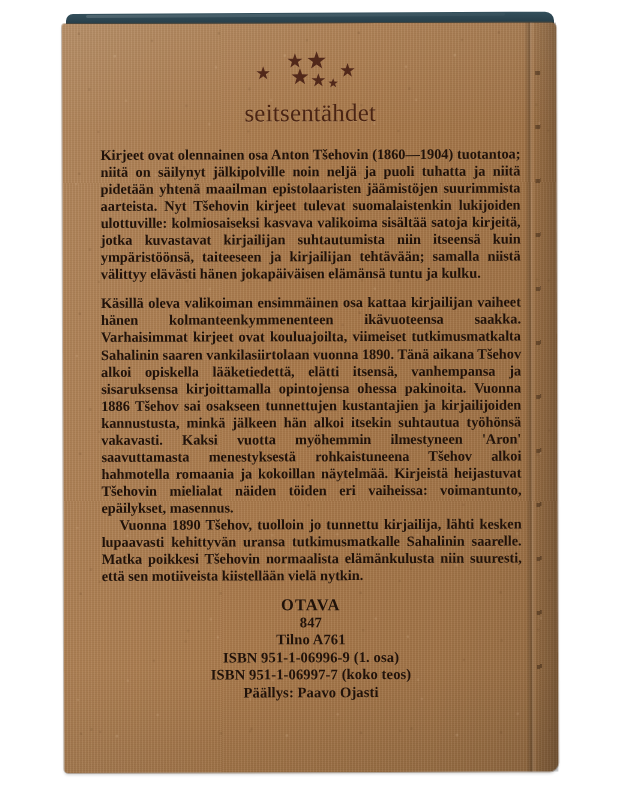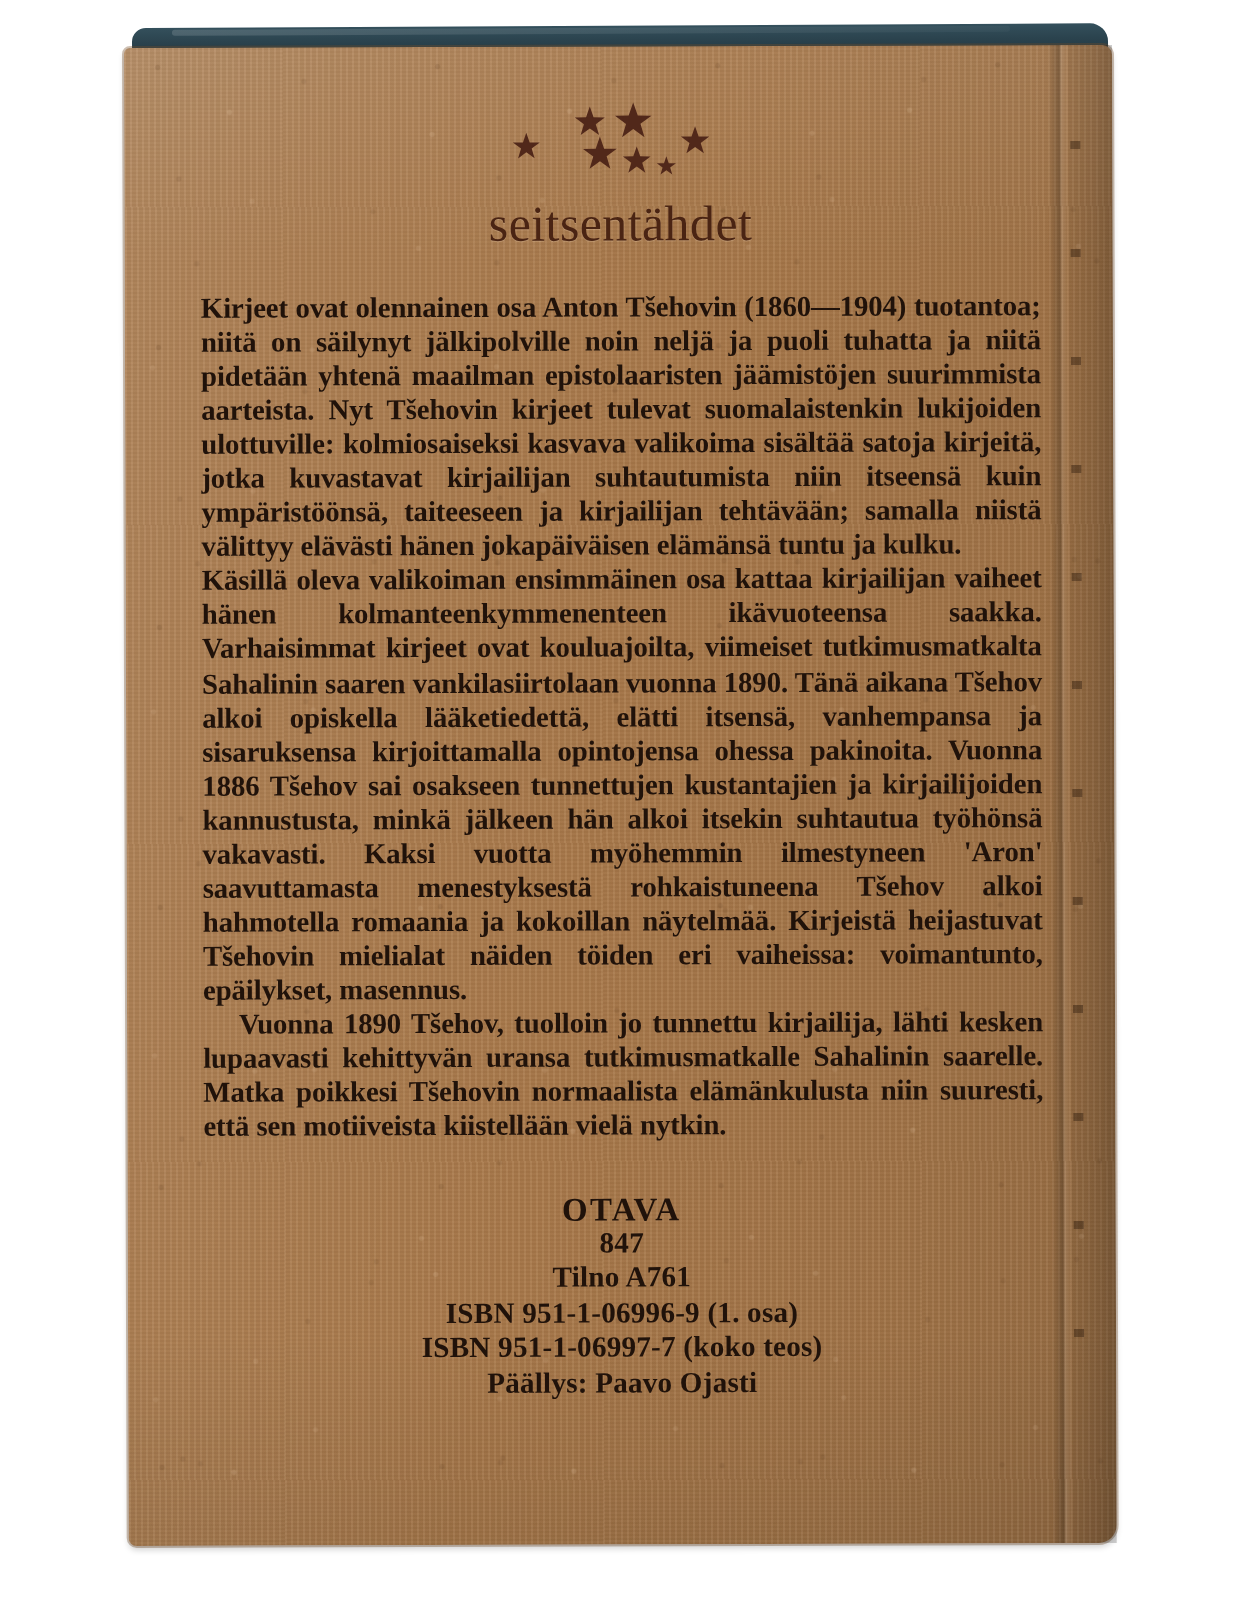--- a/index.html
+++ b/index.html
@@ -194,21 +194,21 @@
     text-justify: inter-word;
     font-family: "Liberation Serif", "DejaVu Serif", serif;
     font-size: 14.4px;
     line-height: 17.05px;
     font-weight: 700;
     color: #20120a;
     text-indent: 0;
     letter-spacing: -0.05px;
   }
   .blurb-paragraph + .blurb-paragraph {
-    margin-top: 0;
+    margin-top: 12px;
   }
   .blurb-paragraph.indented {
     text-indent: 18px;
     margin-top: 0;
   }
   .blurb-paragraph:last-child {
     text-align-last: left;
   }
 
   

